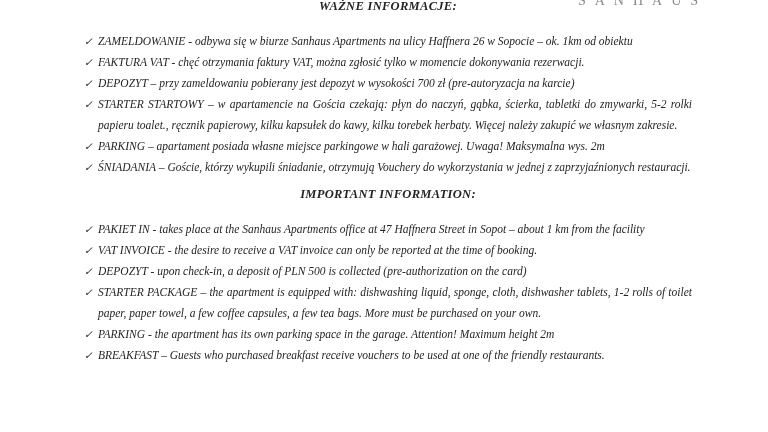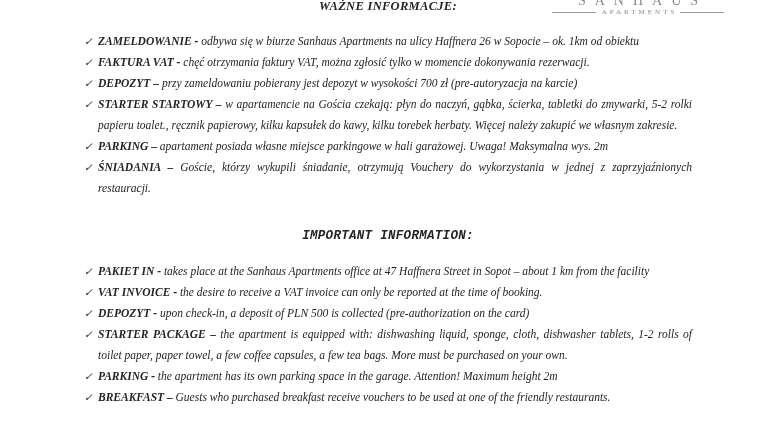--- a/index.html
+++ b/index.html
@@ -36,47 +36,42 @@
   .logo-sub .sub-text { font-size:7px; letter-spacing:3px; white-space:nowrap; padding-left:3px; }
   .content { padding:0 76px 0 84px; }
   .heading {
     text-align:center;
     font-weight:bold;
     font-size:12.5px;
     line-height:16px;
     letter-spacing:.3px;
   }
   .heading-1 { margin-top:-2px; }
-  .heading-2 { margin-top:29px;font-family:Liberation Mono, monospace; }
+  .heading-2 { margin-top:8px; }
   .items { margin-top:17px; }
   .item {
     display:flex;
     font-size:11.5px;
     line-height:21px;
   }
   .check {
     flex:none;
     width:14px;
     font-size:10.5px;
   }
   .item-text { flex:1; text-align:justify; }
-  .term { font-weight:bold; }
+  .term { font-weight:normal; }
 </style>
 </head>
 <body>
 
 <div class="page">
 
   <div class="logo">
     <div class="logo-name">SANHAUS</div>
-    <div class="logo-sub">
-      <span class="line"></span>
-      <span class="sub-text">APARTMENTS</span>
-      <span class="line"></span>
-    </div>
   </div>
 
   <div class="content">
 
     <div class="heading heading-1">WAŻNE INFORMACJE:</div>
 
     <div class="items">
 
       <div class="item">
         <span class="check">✓</span>

